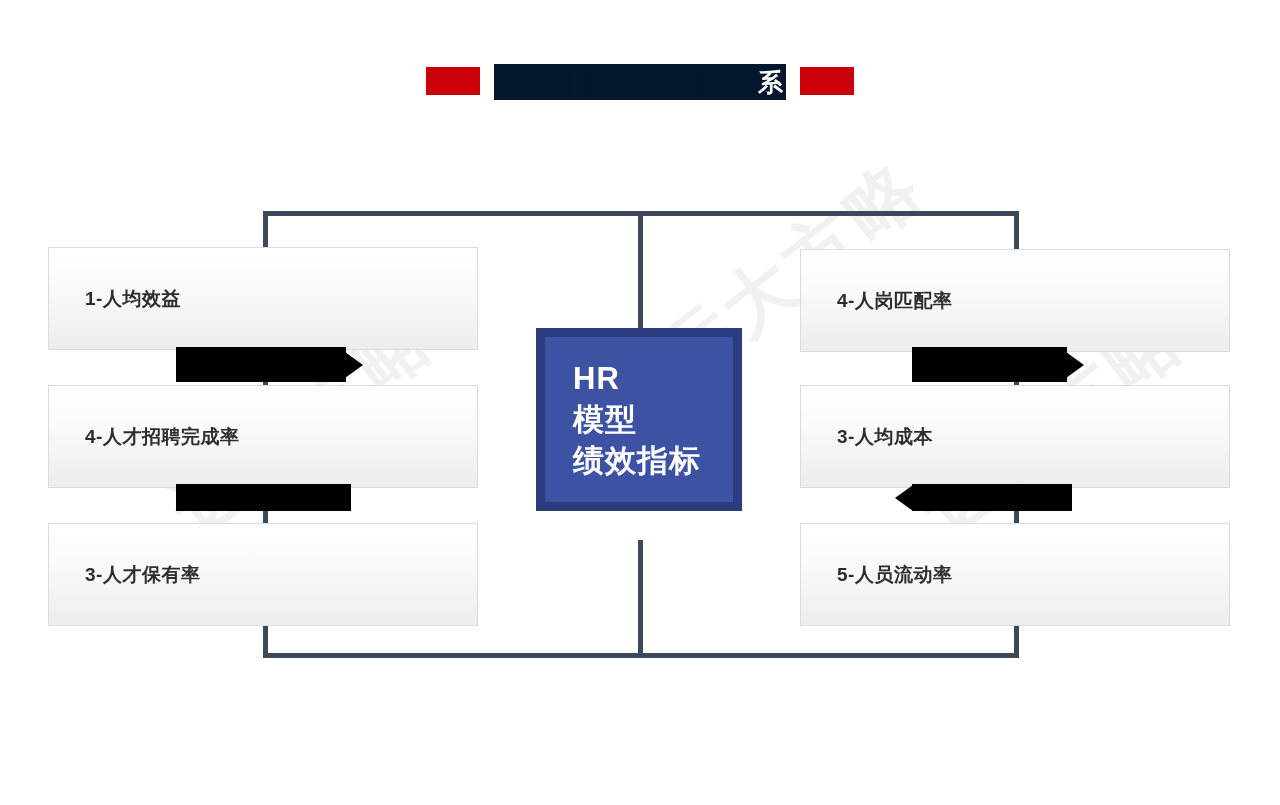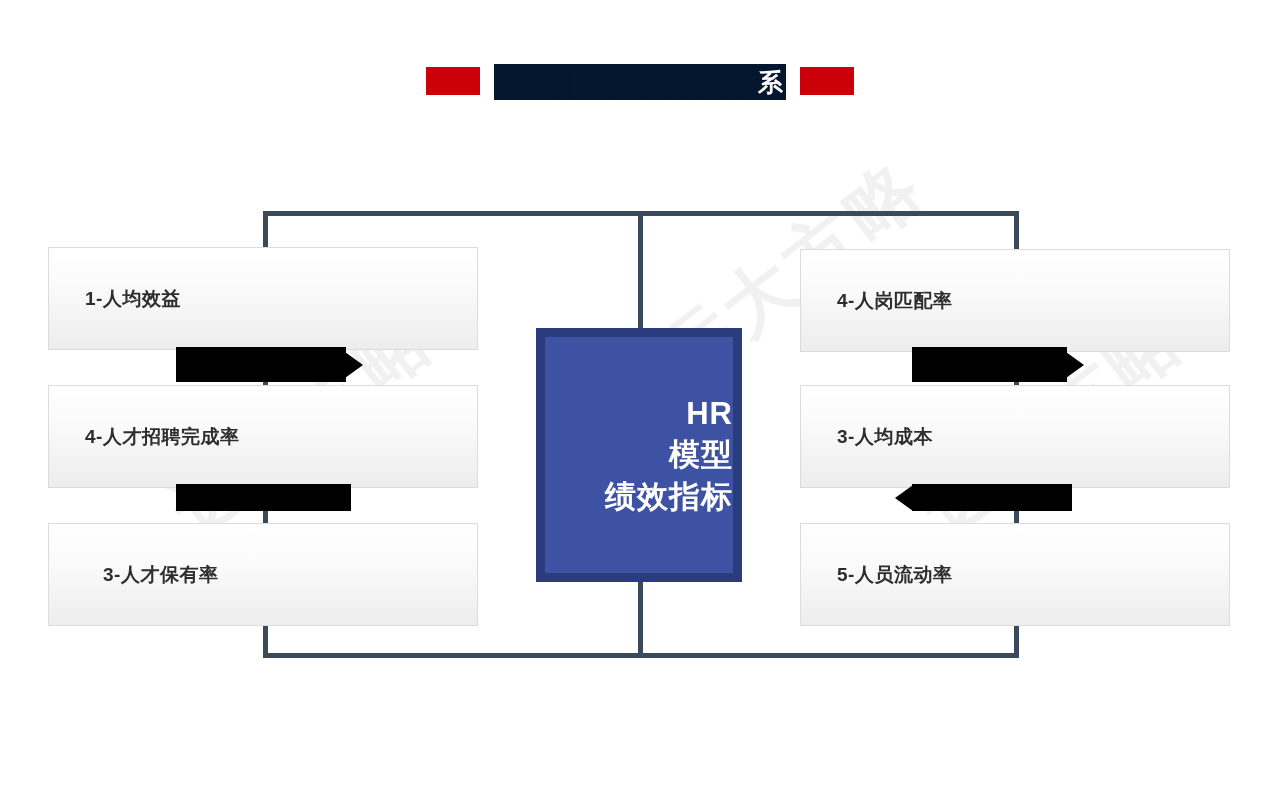--- a/index.html
+++ b/index.html
@@ -83,41 +83,40 @@
   .item-box .item-label {
     margin-left: 36px;
     font-size: 19px;
     font-weight: bold;
     color: #2d2d2d;
     letter-spacing: 0.5px;
     white-space: nowrap;
   }
   .box-1 { left: 48px;  top: 247px; }
   .box-2 { left: 48px;  top: 385px; }
-  .box-3 { left: 48px;  top: 523px; padding-left: 18px; }
+  .box-3 { left: 48px;  top: 523px; }
   .box-4 { left: 800px; top: 249px; }
   .box-5 { left: 800px; top: 385px; }
   .box-6 { left: 800px; top: 523px; }
 
   
   .center-box {
     position: absolute;
     left: 536px;
     top: 328px;
     width: 206px;
-    height: 254px;
+    height: 183px;
     background: #3D52A3;
     border: 9px solid #2B3C7E;
     box-sizing: border-box;
     display: flex;
     flex-direction: column;
     justify-content: center;
     padding-left: 28px;
     box-sizing: border-box;
-    align-items: flex-end;
   }
   .center-box .center-line {
     color: #ffffff;
     font-size: 31px;
     font-weight: bold;
     line-height: 1.33;
     letter-spacing: 1px;
     white-space: nowrap;
   }
 

